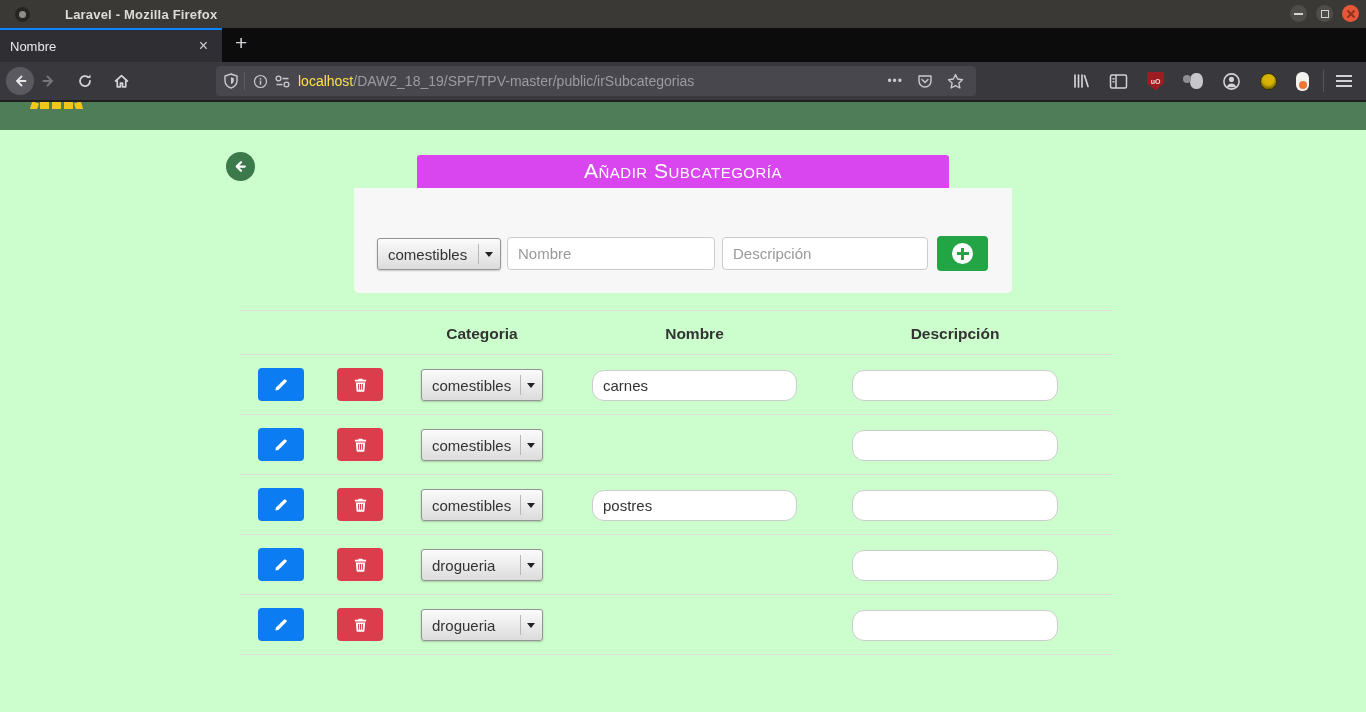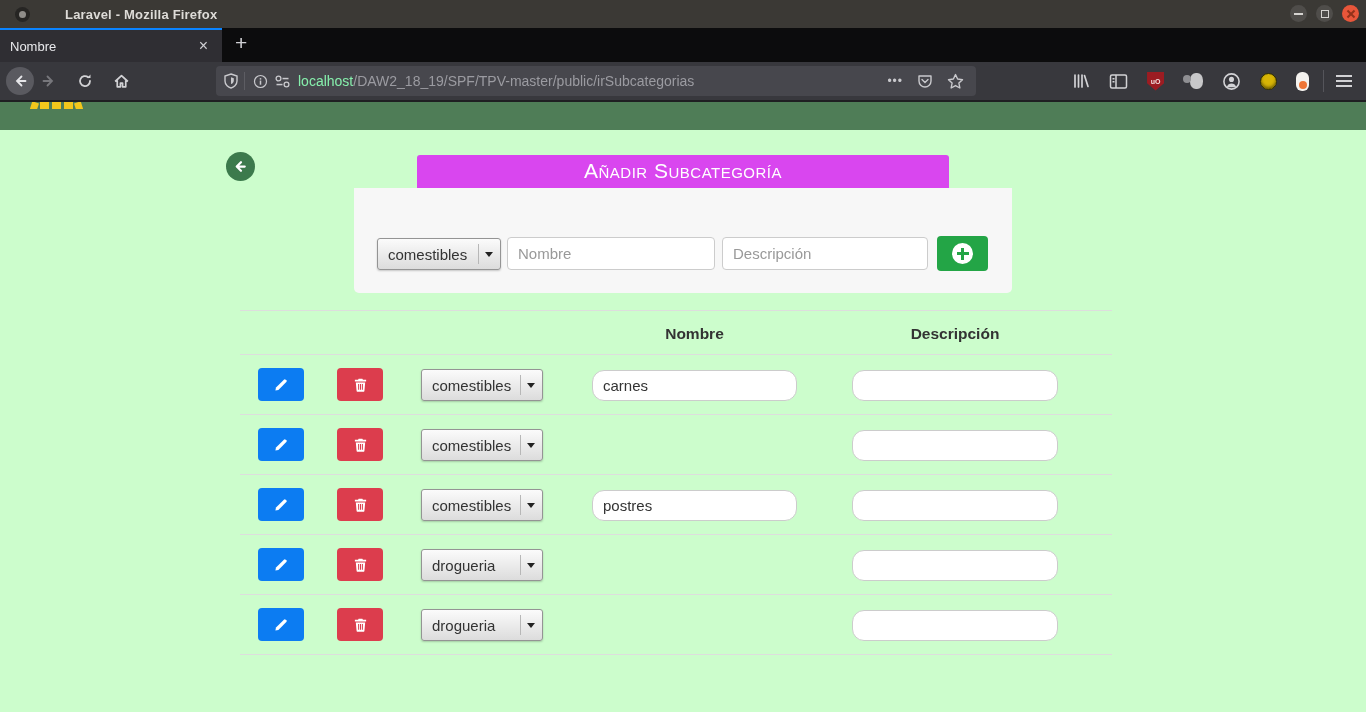--- a/index.html
+++ b/index.html
@@ -30,21 +30,21 @@
 
   
   .navbar { height:40px; background:#38383d; border-bottom:2px solid #1f1f22; display:flex; align-items:center; flex:0 0 auto; }
   .nav-btn { width:30px; height:30px; display:flex; align-items:center; justify-content:center; cursor:pointer; flex:0 0 auto; }
   .circle-bg { background:#5a5a60; border-radius:50%; width:28px; height:28px; margin-left:6px; }
   svg.glyph { display:block; }
   .urlbar { height:30px; background:#47474d; border-radius:4px; margin-left:80px; width:786px;
             display:flex; align-items:center; padding:0 8px; cursor:text; }
   .urlbar .sep { width:1px; height:18px; background:#5d5d63; margin:0 8px 0 6px; }
   .url-text { font-size:14px; margin-left:8px; flex:1; white-space:nowrap; overflow:hidden; }
-  .url-host { color:#86efac; } .url-path { color:#9b9ba1; }
+  .url-host { color:#fde047; } .url-path { color:#9b9ba1; }
   .urlbar-right { display:flex; align-items:center; gap:14px; margin-right:4px; }
   .dots3 { color:#c9c9cd; font-size:12px; letter-spacing:1px; cursor:pointer; }
   .tool-icons { display:flex; align-items:center; gap:19px; margin-left:96px; }
   .ublock { width:17px; height:19px; background:#9c1c22; color:#f2dede; font-size:7px; font-weight:bold;
             display:flex; align-items:center; justify-content:center;
             clip-path:polygon(0 0,100% 0,100% 62%,50% 100%,0 62%); cursor:pointer; }
   .spheres { position:relative; width:20px; height:20px; cursor:pointer; }
   .spheres::before { content:""; position:absolute; right:0; top:2px; width:13px; height:16px; border-radius:45%; background:#c7c7c9; }
   .spheres::after { content:""; position:absolute; left:0; top:4px; width:8px; height:8px; border-radius:50%; background:#8f8f93; }
   .ycircle { width:17px; height:17px; border-radius:50%; background:#d8b505; border:1px solid #2b2b00; box-shadow:inset 0 -2px 3px rgba(0,0,0,.45); cursor:pointer; }
@@ -236,20 +236,21 @@
       </div>
       <input class="inp-nombre" placeholder="Nombre" style="">
       <input class="inp-desc" placeholder="Descripción" style="">
       <button class="add-btn">
         <span class="plus-circle"></span>
       </button>
     </div>
 
     <div class="table">
       <div class="thead">
+        <span class="th th-cat">Categoria</span>
         <span class="th th-nom">Nombre</span>
         <span class="th th-desc">Descripción</span>
       </div>
 
       <div class="trow">
         <button class="row-btn edit">
             <svg width="16" height="16" viewBox="0 0 16 16">
               <path d="M3 10.6 L10.9 2.7 a1.3 1.3 0 0 1 1.8 0 l.6.6 a1.3 1.3 0 0 1 0 1.8 L5.4 13 L2.4 13.6 Z" fill="#fff"></path>
             </svg>
           </button>

